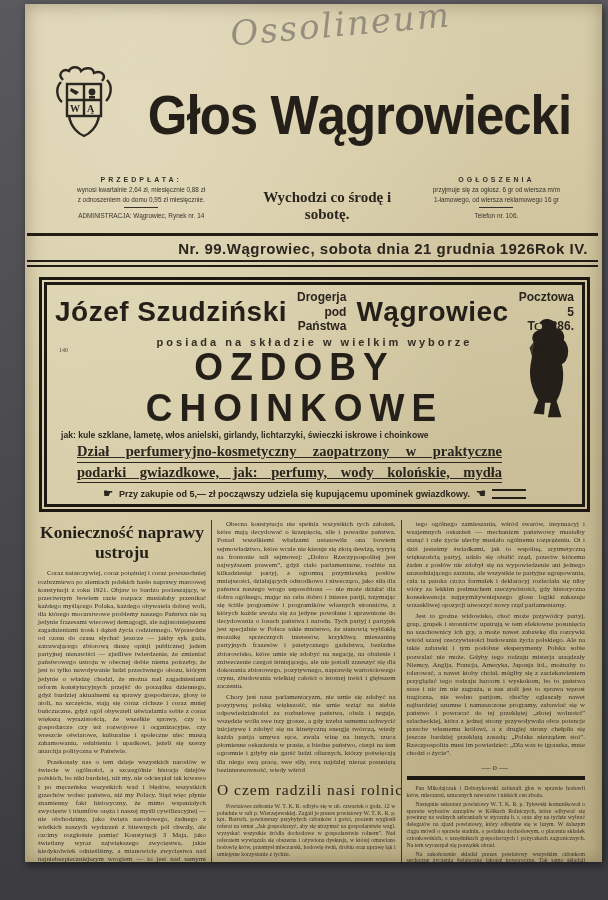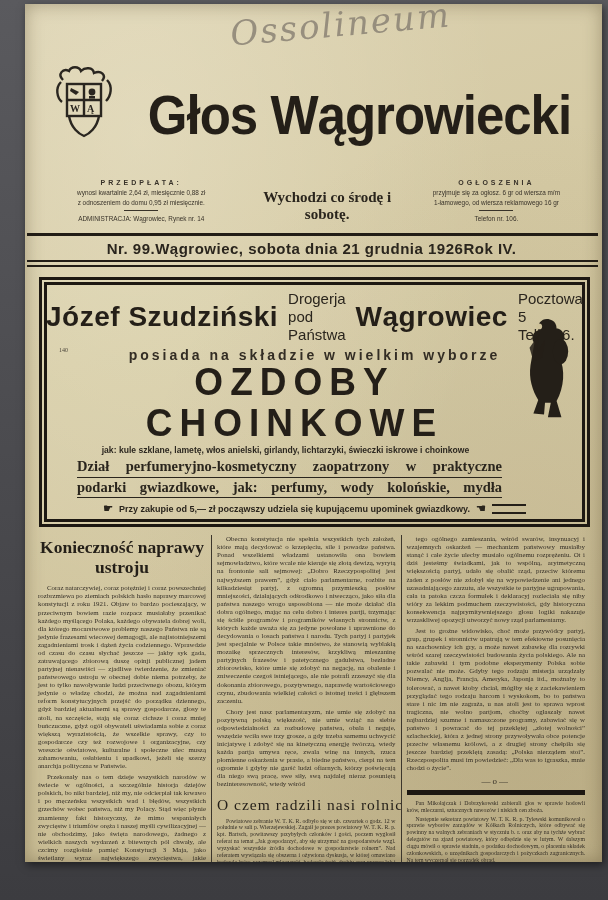--- a/index.html
+++ b/index.html
@@ -14,51 +14,51 @@
     box-shadow:inset 0 0 18px rgba(60,45,20,.35), 2px 3px 8px rgba(0,0,0,.5);
     color:#2e2a23;}
   .handwriting{position:absolute;top:0px;left:205px;font:italic 34px "DejaVu Serif",serif;
     color:#8b8375;transform:rotate(-5deg);opacity:.85;letter-spacing:2px;}
   
   .masthead{position:relative;padding-top:52px;}
   .crest{position:absolute;left:28px;top:62px;width:62px;height:80px;}
   .nameplate{margin-left:92px;text-align:center;font-family:"Liberation Sans",sans-serif;
     font-weight:700;font-size:51px;letter-spacing:-1px;color:#241f18;line-height:1;
     transform:scaleY(1.08);}
-  .info-row{display:flex;margin:14px 14px 0 8px;align-items:flex-end;}
+  .info-row{display:flex;margin:14px 14px 0 8px;align-items:flex-start;}
   .info-block{font-family:"Liberation Sans",sans-serif;font-size:6.4px;line-height:1.45;color:#383229;}
   .info-left{width:39%;text-align:center;}
   .info-center{width:28%;text-align:center;}
   .info-right{width:33%;text-align:center;}
   .info-heading{font-weight:700;letter-spacing:3px;font-size:7px;}
   .info-divider{width:34px;border-top:1px solid #383229;margin:3px auto;}
   .slogan{font:700 15px "Liberation Serif",serif;margin-top:14px;color:#2a251d;}
   
   .rule-thick{border-top:3.5px solid #221d16;margin:10px 4px 0 2px;}
-  .dateline{display:flex;justify-content:center;align-items:center;
+  .dateline{display:flex;justify-content:flex-end;align-items:center;
     padding:4px 14px 3px 10px;font-family:"Liberation Sans",sans-serif;font-weight:700;
     font-size:15px;color:#2a251d;letter-spacing:.5px;}
   .rule-double{border-top:2.5px solid #221d16;border-bottom:2.5px solid #221d16;height:3px;margin:0 4px 0 2px;}
   
   .ad-box{position:relative;margin:10px 12px 0 14px;border:8px double #1d1812;
     padding:5px 8px 3px;background:rgba(255,250,230,.07);}
   .ad-row1{display:flex;justify-content:center;align-items:center;gap:10px;}
   .ad-big{font-family:"Liberation Sans",sans-serif;font-weight:700;font-size:28px;
     color:#241f18;letter-spacing:.5px;white-space:nowrap;}
-  .ad-stack{font-family:"Liberation Sans",sans-serif;font-weight:400;font-size:15px;
-    line-height:1.2;text-align:left;color:#2a251d;}
+  .ad-stack{font-family:"Liberation Sans",sans-serif;font-weight:700;font-size:12px;
+    line-height:1.2;text-align:right;color:#2a251d;}
   .ad-lead{text-align:center;font-family:"Liberation Sans",sans-serif;font-weight:700;
-    font-size:14px;letter-spacing:3px;margin-top:3px;color:#332d24;}
+    font-size:11px;letter-spacing:3px;margin-top:3px;color:#332d24;}
   .ad-ref{position:absolute;left:12px;top:62px;font-size:6px;color:#4a443a;}
   .ad-headline{text-align:center;font-family:"Liberation Sans",sans-serif;font-weight:700;
     font-size:37px;letter-spacing:7px;color:#241f18;margin:1px 60px 0 20px;line-height:1.05;
     transform:scaleY(1.05);}
-  .ad-items{text-align:center;font-family:"Liberation Sans",sans-serif;font-weight:700;
+  .ad-items{text-align:left;font-family:"Liberation Sans",sans-serif;font-weight:700;
     font-size:8.6px;margin:3px 64px 2px 6px;color:#2d2820;}
-  .ad-body{margin:2px 72px 2px 22px;}
+  .ad-body{margin:2px 72px 2px 22px;text-decoration:underline;}
   .ad-body-line{font:700 14.5px "Liberation Serif",serif;color:#2a251d;
     border-bottom:1px solid #2a251d;padding-bottom:0;text-align:justify;text-align-last:justify;
     line-height:1.35;}
   .ad-footer{display:flex;align-items:center;justify-content:center;gap:6px;margin:5px 4px 2px;
     font-family:"Liberation Sans",sans-serif;font-weight:700;font-size:9px;color:#2a251d;}
   .hand{font-size:11px;line-height:1;}
   .deco-bars{width:34px;height:6px;border-top:2px solid #241f18;border-bottom:2px solid #241f18;}
   .santa{position:absolute;right:8px;top:28px;width:58px;height:112px;}
   
   .columns{display:flex;margin:8px 12px 0 8px;height:472px;}

